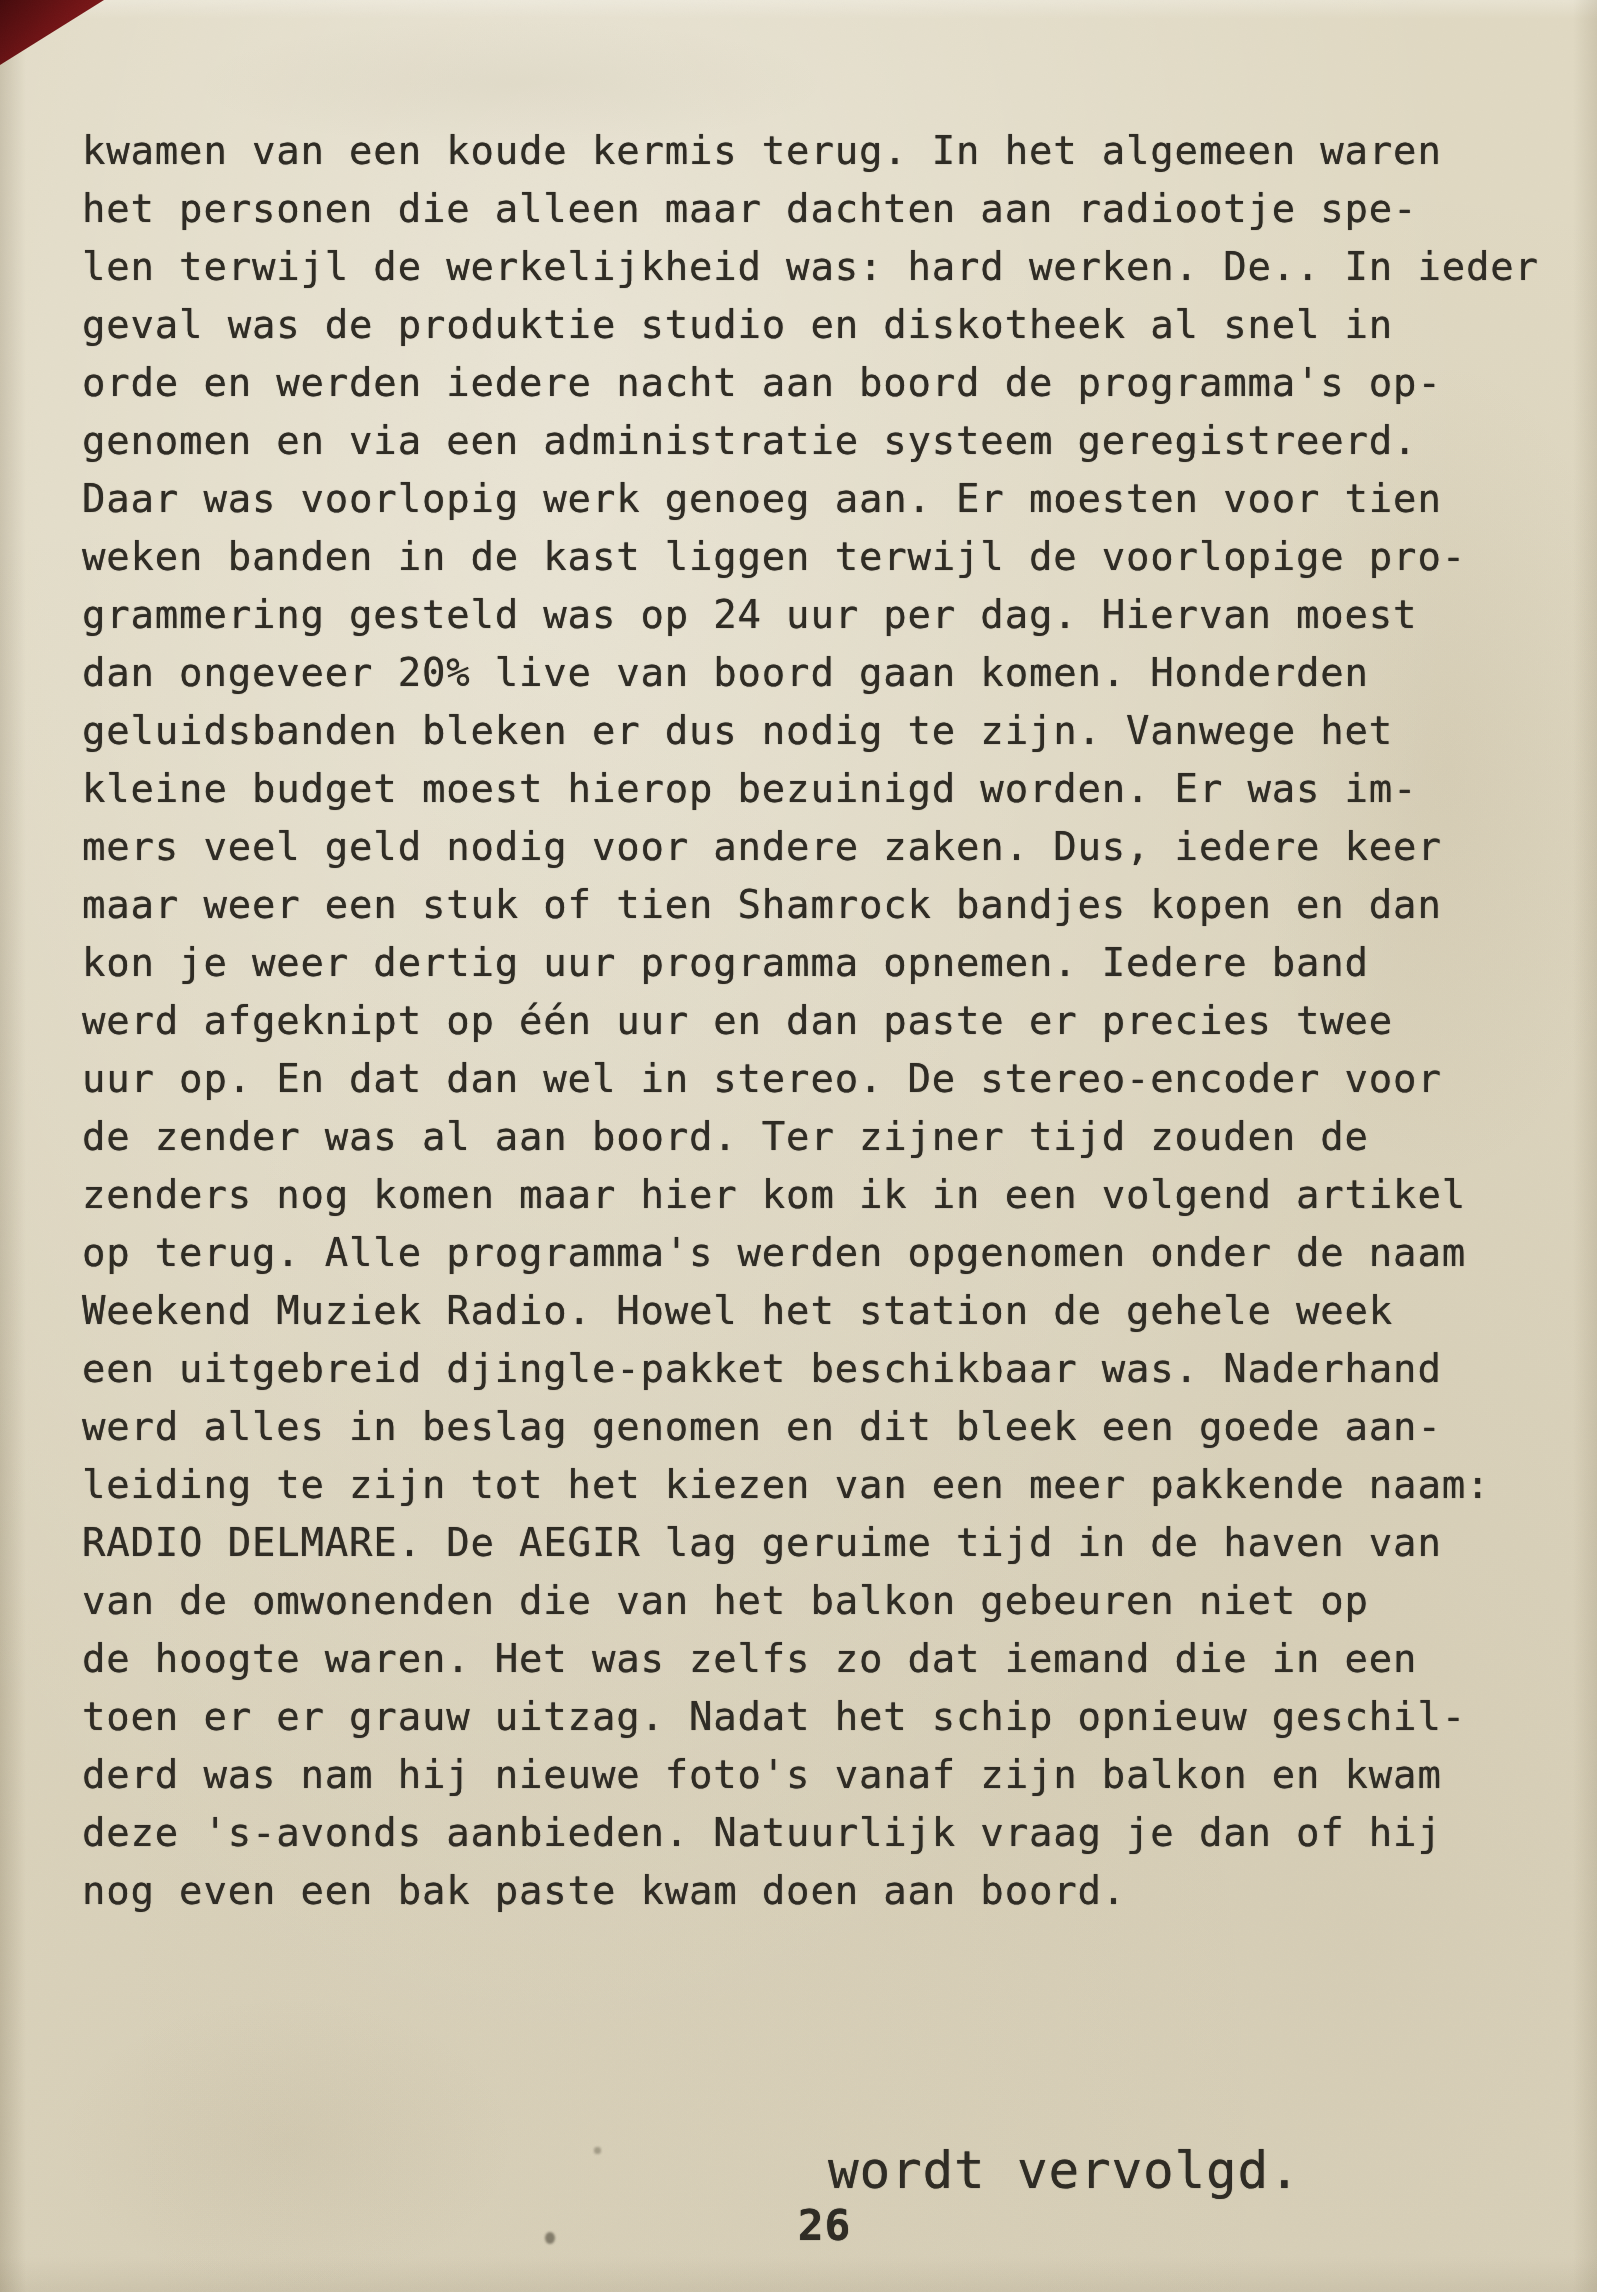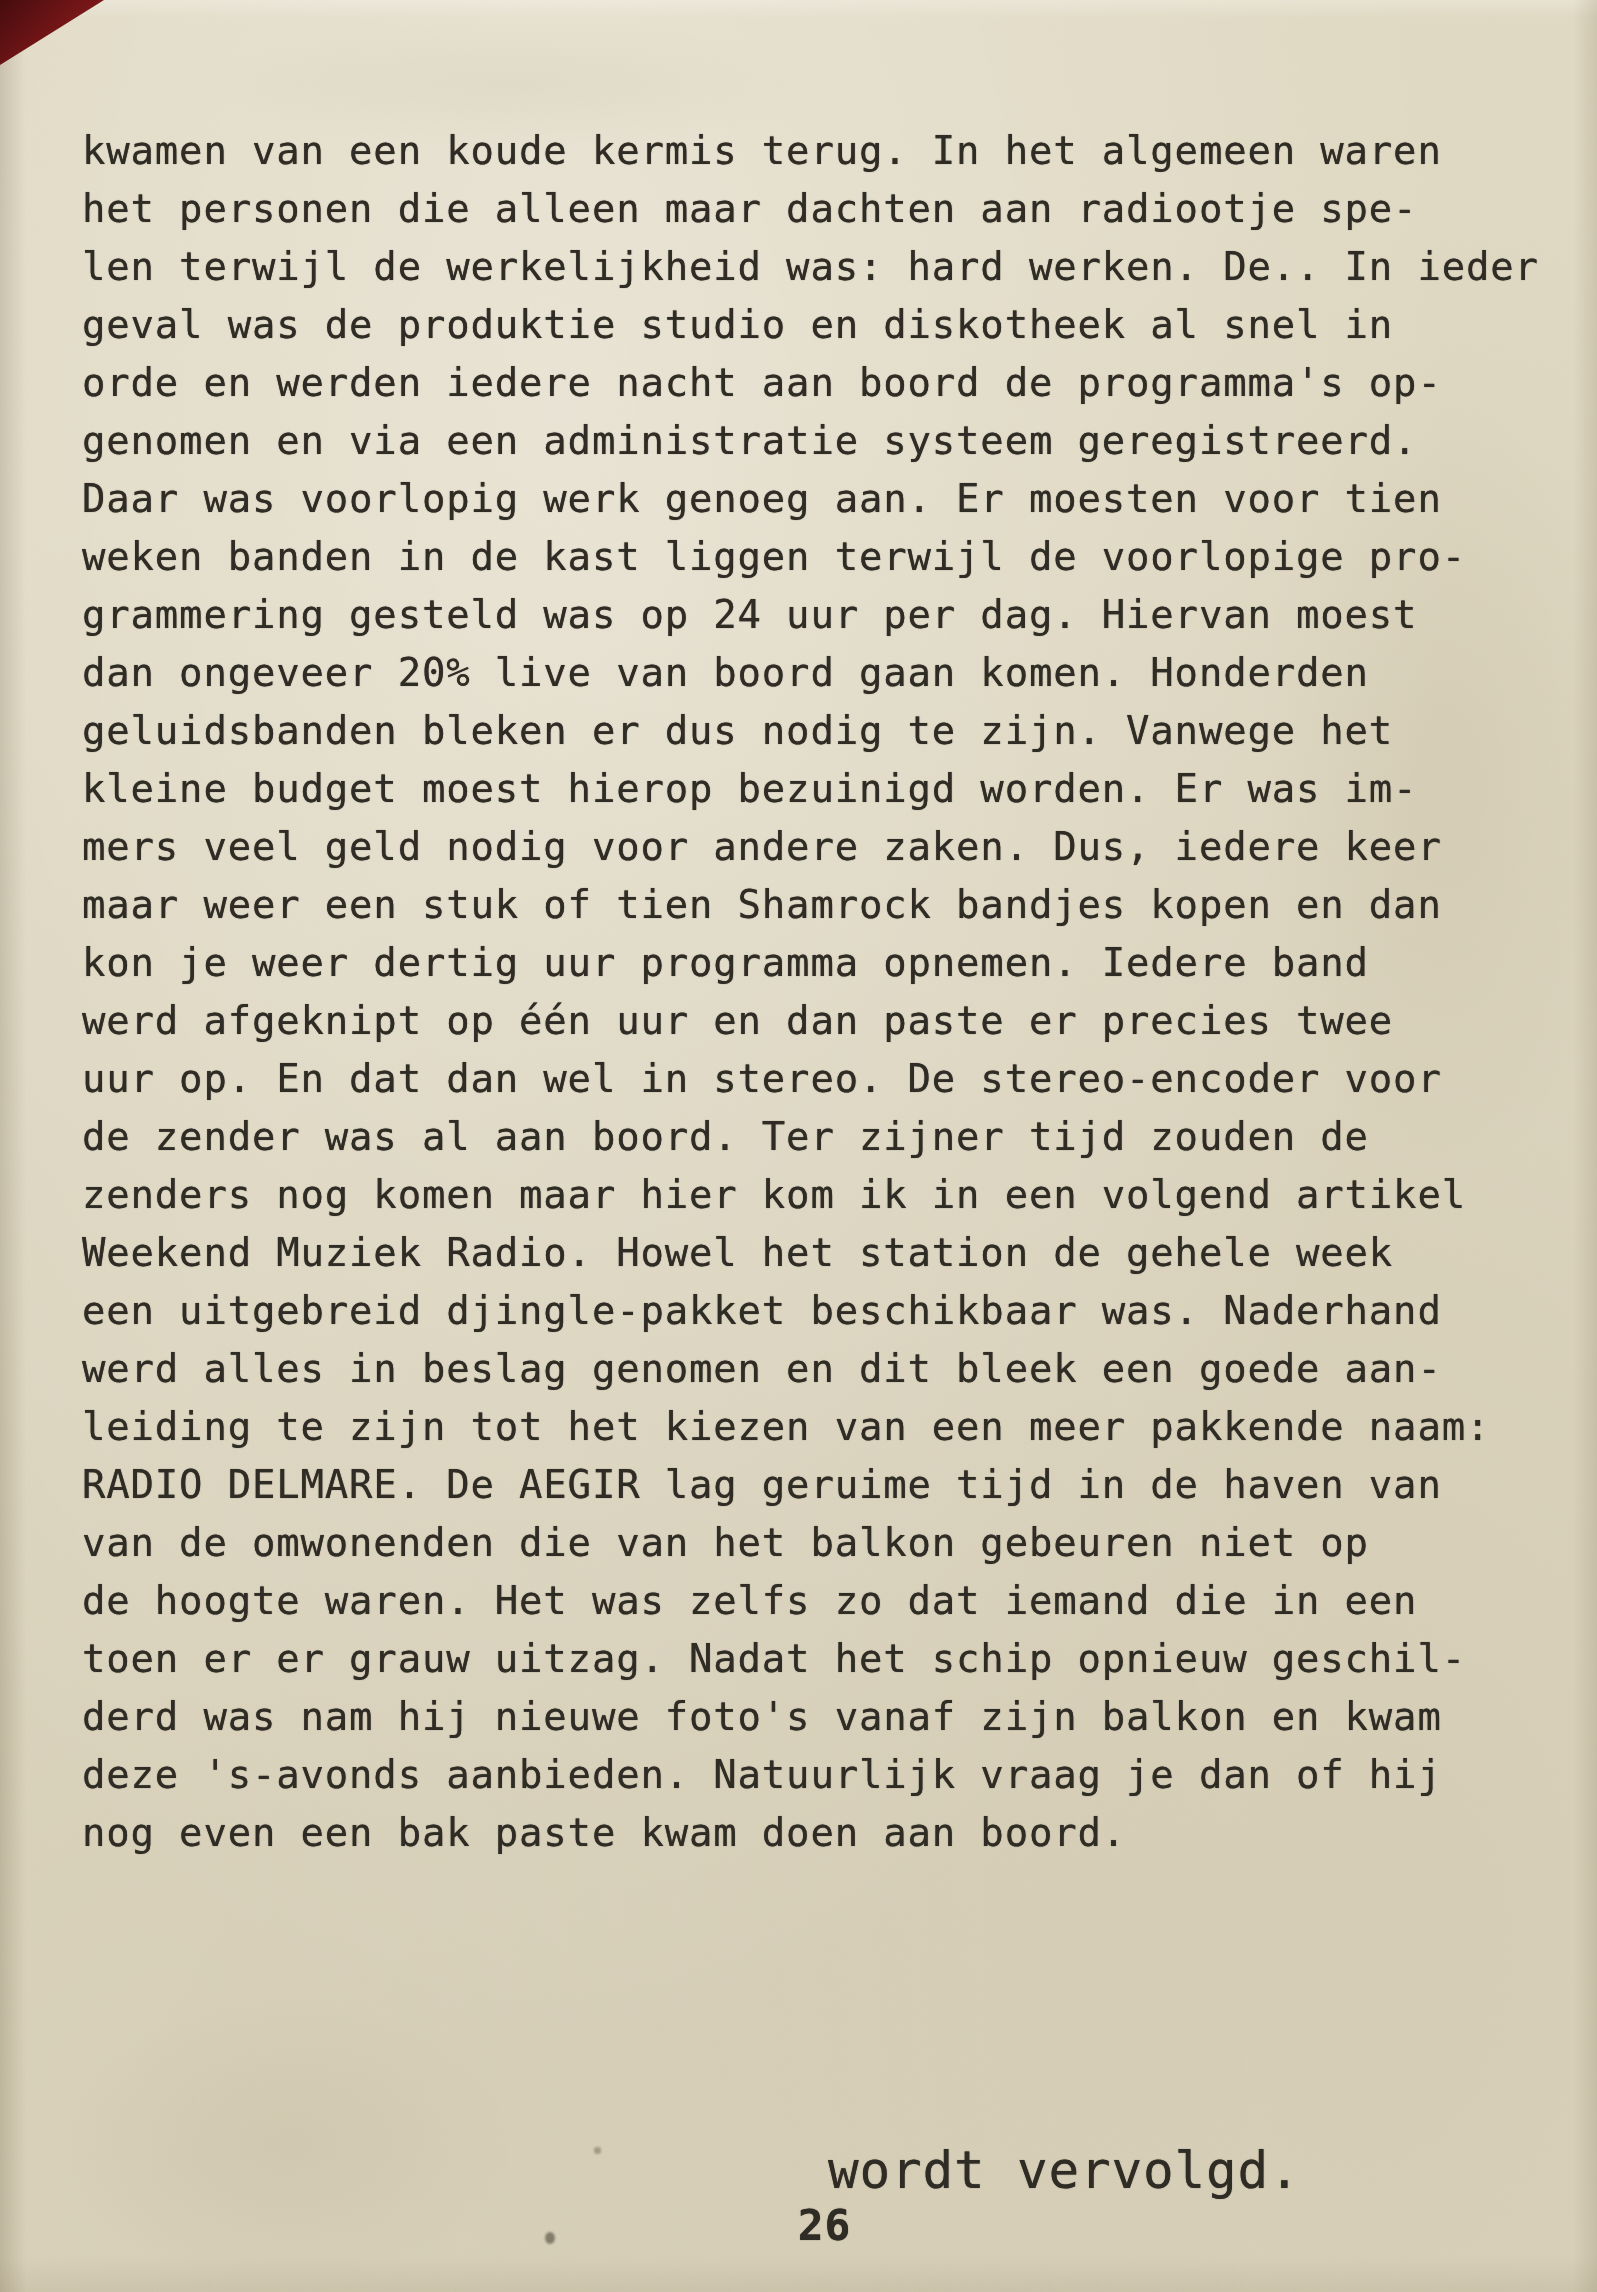--- a/index.html
+++ b/index.html
@@ -133,20 +133,21 @@
     <div class="line">dan ongeveer 20% live van boord gaan komen. Honderden</div>
     <div class="line">geluidsbanden bleken er dus nodig te zijn. Vanwege het</div>
     <div class="line">kleine budget moest hierop bezuinigd worden. Er was im-</div>
     <div class="line">mers veel geld nodig voor andere zaken. Dus, iedere keer</div>
     <div class="line">maar weer een stuk of tien Shamrock bandjes kopen en dan</div>
     <div class="line">kon je weer dertig uur programma opnemen. Iedere band</div>
     <div class="line">werd afgeknipt op één uur en dan paste er precies twee</div>
     <div class="line">uur op. En dat dan wel in stereo. De stereo-encoder voor</div>
     <div class="line">de zender was al aan boord. Ter zijner tijd zouden de</div>
     <div class="line">zenders nog komen maar hier kom ik in een volgend artikel</div>
+    <div class="line">op terug. Alle programma's werden opgenomen onder de naam</div>
     <div class="line">Weekend Muziek Radio. Howel het station de gehele week</div>
     <div class="line">een uitgebreid djingle-pakket beschikbaar was. Naderhand</div>
     <div class="line">werd alles in beslag genomen en dit bleek een goede aan-</div>
     <div class="line">leiding te zijn tot het kiezen van een meer pakkende naam:</div>
     <div class="line">RADIO DELMARE. De AEGIR lag geruime tijd in de haven van</div>
     <div class="line">van de omwonenden die van het balkon gebeuren niet op</div>
     <div class="line">de hoogte waren. Het was zelfs zo dat iemand die in een</div>
     <div class="line">toen er er grauw uitzag. Nadat het schip opnieuw geschil-</div>
     <div class="line">derd was nam hij nieuwe foto's vanaf zijn balkon en kwam</div>
     <div class="line">deze 's-avonds aanbieden. Natuurlijk vraag je dan of hij</div>

